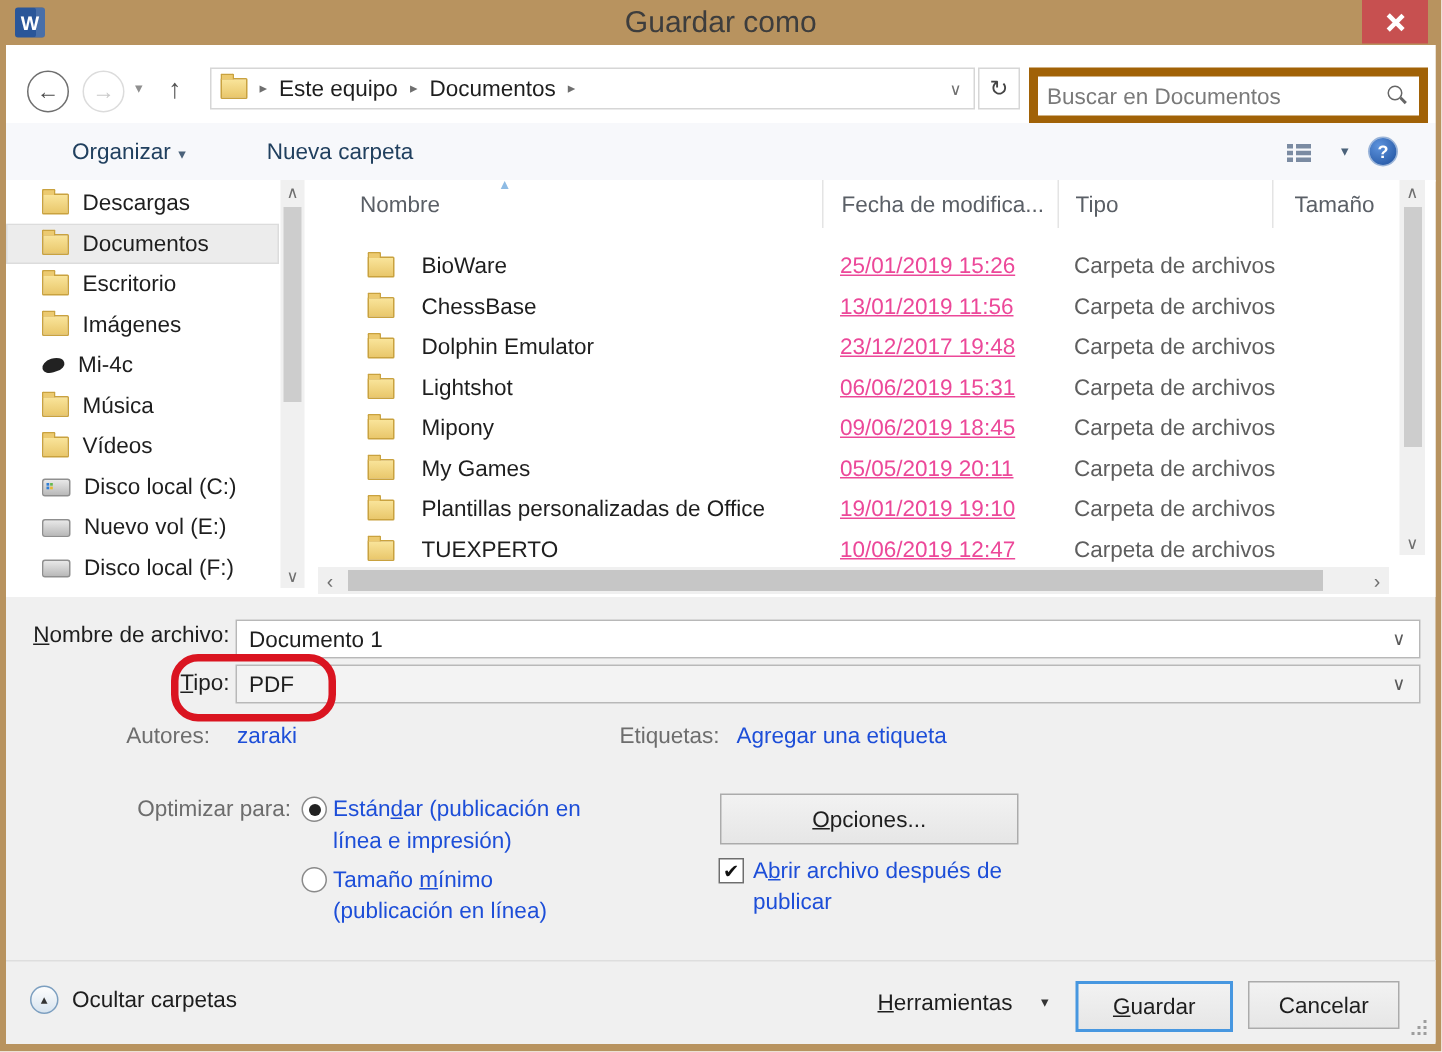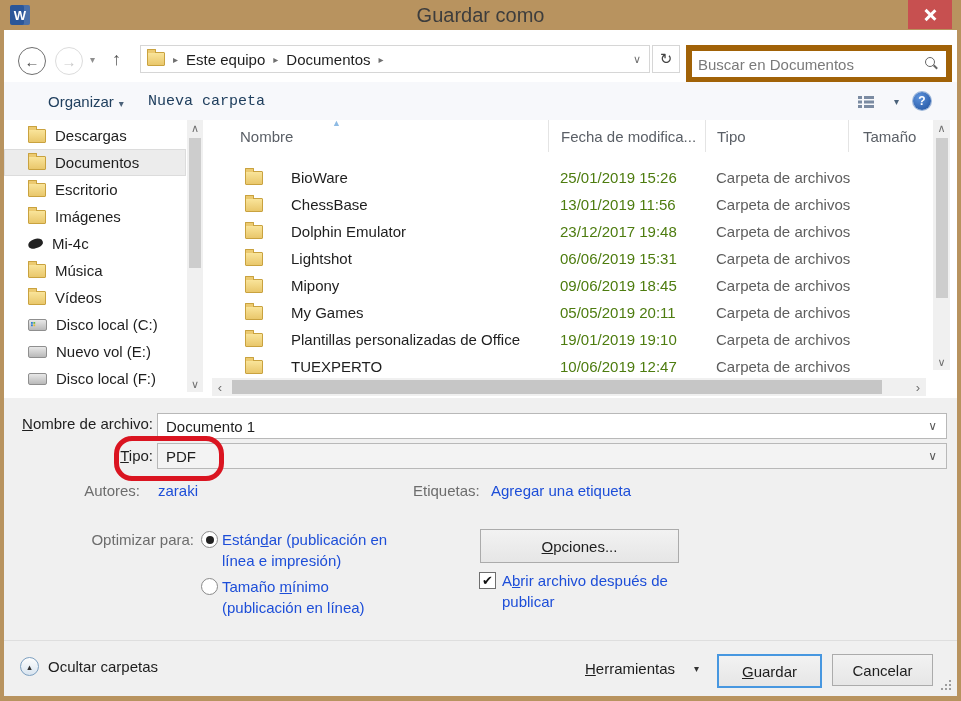--- a/index.html
+++ b/index.html
@@ -38,21 +38,21 @@
   .searchbox input::placeholder{color:#7a7a7a;}
   .lens{position:relative;width:14px;height:14px;margin-right:8px;}
   .lens::before{content:"";position:absolute;left:1px;top:0;width:8px;height:8px;border:1.8px solid #666;border-radius:50%;}
   .lens::after{content:"";position:absolute;left:9px;top:9px;width:5px;height:1.8px;background:#666;transform:rotate(45deg);}
   
   .toolbar{position:absolute;left:0;top:52px;width:953px;height:38px;background:#f7f8fb;border-bottom:1px solid #e2e3e7;
        display:flex;align-items:center;}
   .tb-item{color:#21405f;cursor:pointer;}
   .organize{margin-left:44px;}
   .tb-caret{font-size:10px;color:#4b627a;margin-left:5px;}
-  .newfolder{margin-left:24px;font-family:Liberation Mono, monospace;}
+  .newfolder{margin-left:54px;}
   .tb-right{margin-left:auto;margin-right:26px;display:flex;align-items:center;gap:14px;}
   .viewicon{position:relative;width:17px;height:13px;cursor:pointer;}
   .viewicon::before{content:"";position:absolute;left:0;top:1px;width:4px;height:3px;background:#7b8ba2;box-shadow:0 4.5px 0 #7b8ba2,0 9px 0 #7b8ba2;}
   .viewicon::after{content:"";position:absolute;left:6px;top:1px;width:10px;height:3px;background:#7b8ba2;box-shadow:0 4.5px 0 #7b8ba2,0 9px 0 #7b8ba2;}
   .helpicon{width:18px;height:18px;border-radius:50%;background:radial-gradient(circle at 35% 30%,#5d93dd,#1d4f9c);
        color:#fff;font-weight:bold;font-size:12px;display:flex;align-items:center;justify-content:center;cursor:pointer;
        box-shadow:0 0 0 1px #9ab4d8;}
   
   .content{position:absolute;left:0;top:90px;width:953px;height:278px;background:#fff;}
   .sidebar{position:absolute;left:0;top:2px;width:182px;}
@@ -72,22 +72,22 @@
   .sarrow{height:16px;display:flex;align-items:center;justify-content:center;cursor:pointer;}
   .filearea{position:absolute;left:206px;top:0;width:722px;height:278px;}
   .fheader{position:relative;display:flex;height:32px;align-items:center;color:#5a5f66;}
   .hname{width:338px;padding-left:30px;box-sizing:border-box;}
   .hdate{width:157px;padding-left:12px;box-sizing:border-box;border-left:1px solid #e4e4e4;height:100%;display:flex;align-items:center;}
   .htype{width:143px;padding-left:11px;box-sizing:border-box;border-left:1px solid #e4e4e4;height:100%;display:flex;align-items:center;}
   .hsize{width:84px;padding-left:14px;box-sizing:border-box;border-left:1px solid #e4e4e4;height:100%;display:flex;align-items:center;}
   .sortglyph{position:absolute;left:122px;top:-2px;font-size:9px;color:#8ebbe4;}
   .rows{position:absolute;left:0;top:44px;width:722px;}
   .frow{display:flex;height:27px;align-items:center;cursor:pointer;}
-  .cname{width:338px;padding-left:35px;box-sizing:border-box;display:flex;align-items:center;gap:28px;white-space:nowrap;}
-  .cdate{width:157px;padding-left:12px;box-sizing:border-box;color:#4d7c0f;}
+  .cname{width:338px;padding-left:35px;box-sizing:border-box;display:flex;align-items:center;gap:18px;white-space:nowrap;}
+  .cdate{width:157px;padding-left:12px;box-sizing:border-box;color:#ec4899;text-decoration:underline;}
   .ctype{width:143px;padding-left:11px;box-sizing:border-box;color:#5e5e5e;white-space:nowrap;}
   .csize{width:84px;padding-left:14px;box-sizing:border-box;color:#5e5e5e;}
   .v-scroll{left:929px;top:0;width:17px;height:250px;}
   .h-scroll{position:absolute;left:208px;top:258px;width:714px;height:18px;background:#f0f0f0;
        display:flex;align-items:center;color:#6f6f6f;font-size:13px;}
   .h-arrow{width:16px;text-align:center;cursor:pointer;}
   .thumb-h{height:14px;background:#c6c6c6;flex:none;cursor:pointer;}
   
   .lbl{position:absolute;white-space:nowrap;}
   .right-lbl{text-align:right;}

